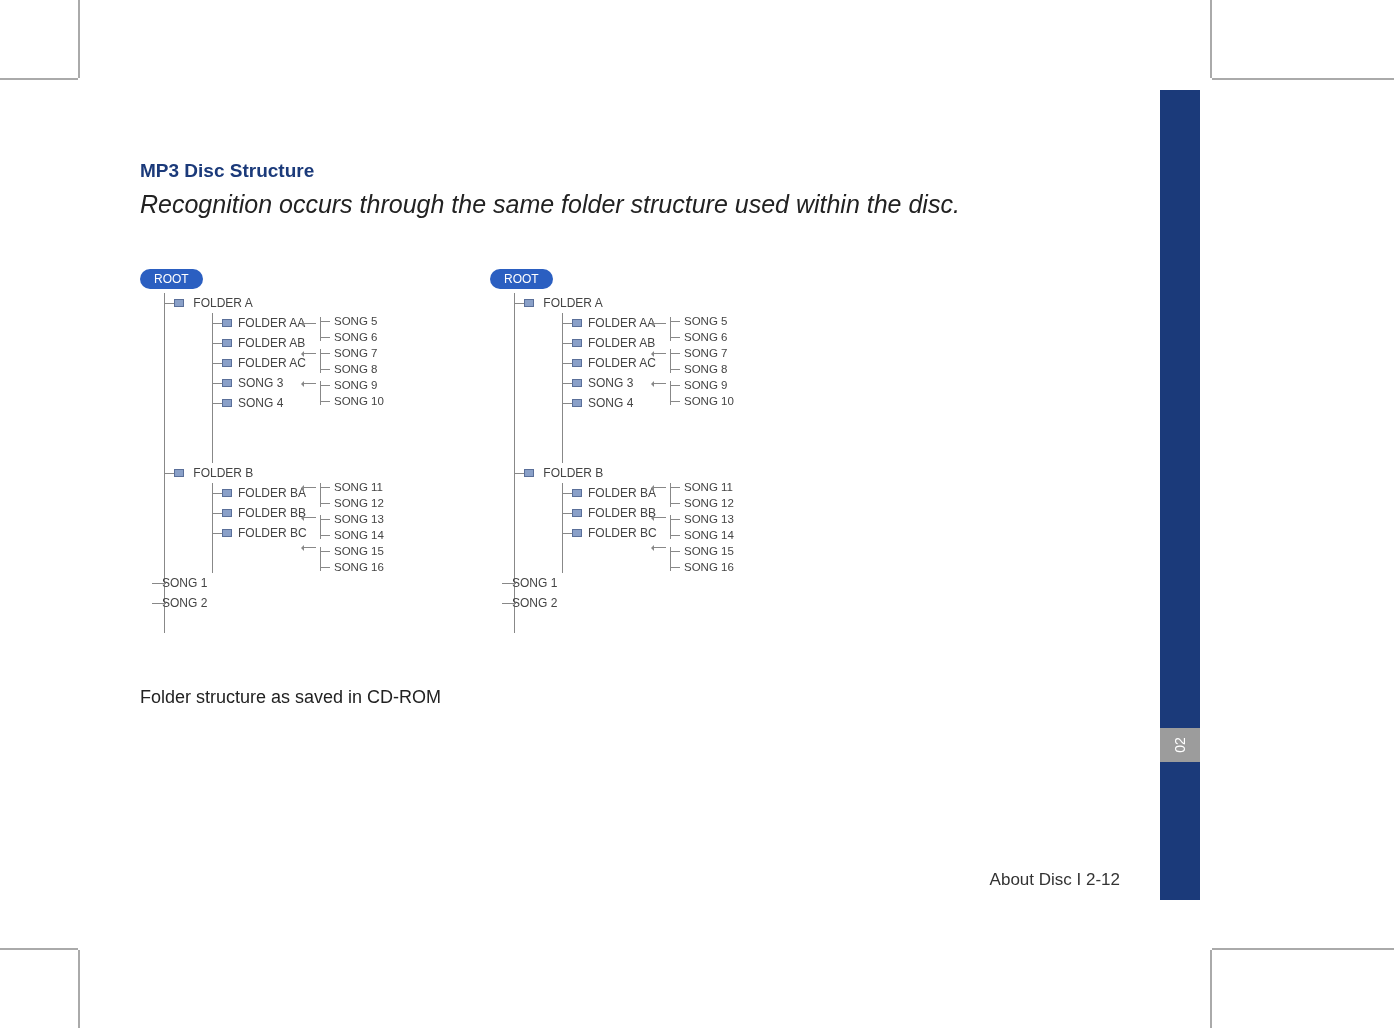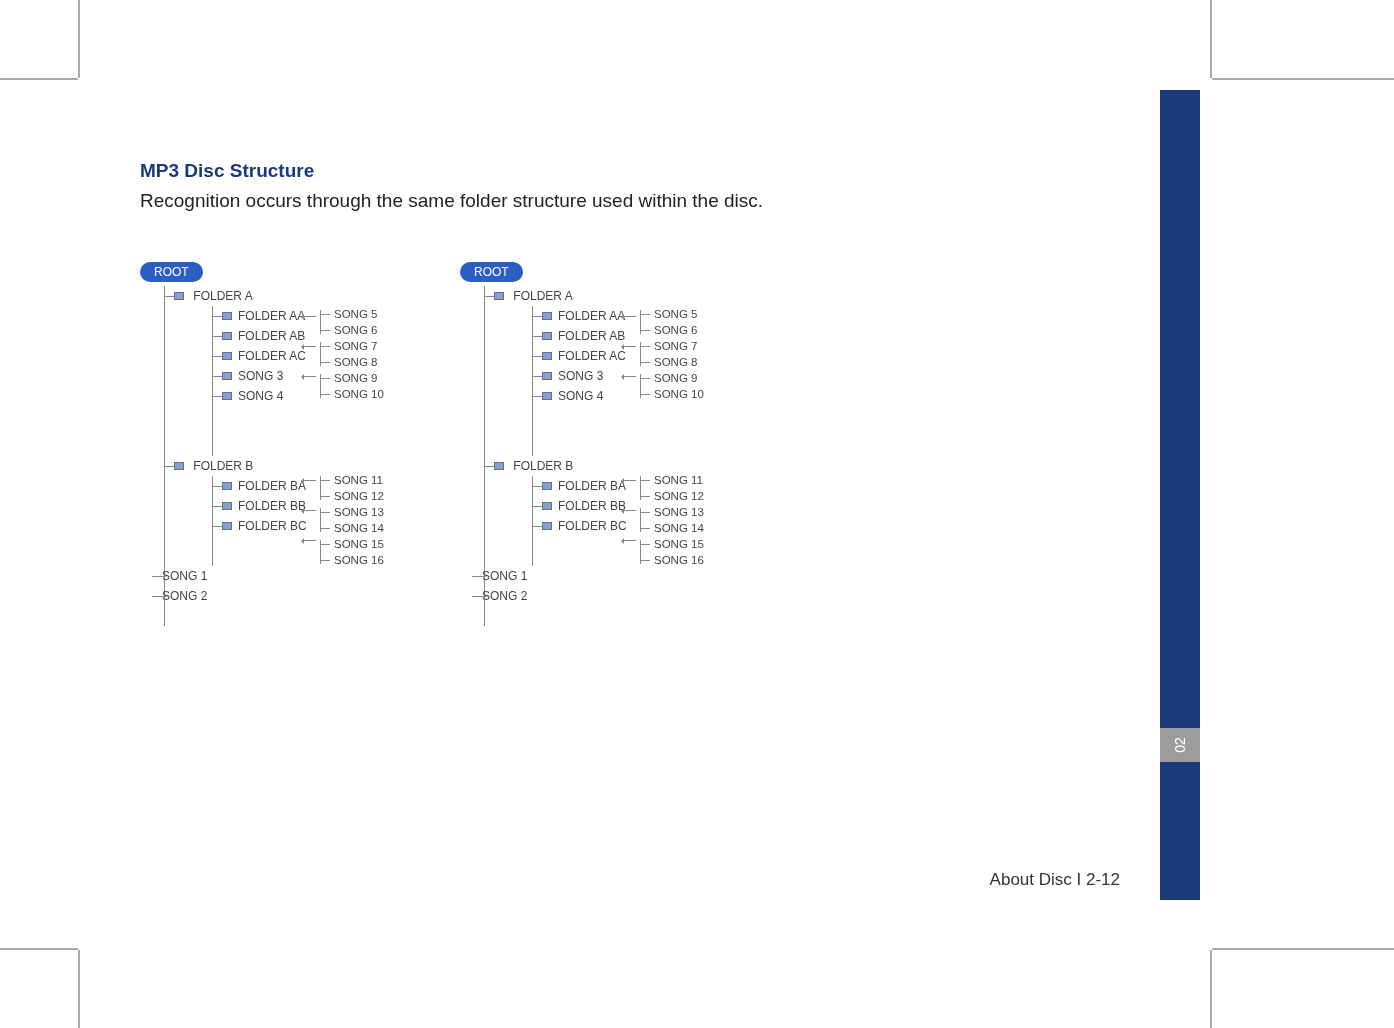--- a/index.html
+++ b/index.html
@@ -43,26 +43,28 @@
     width:1000px;
   }
   .h-title {
     color:#1b3a7a;
     font-weight:bold;
     font-size:19px;
     margin-bottom:8px;
   }
   .desc {
     color:#222;
-    font-size:19px;
+    font-size:25px;
     margin-bottom:50px;
+    font-style:italic;
   }
 
   .diagrams {
     display:flex;
+    gap:30px;
   }
   .diagram {
     width:320px;
     position:relative;
   }
   .root-pill {
     display:inline-block;
     background:#2b5fc1;
     color:#fff;
     font-size:12px;
@@ -294,18 +296,19 @@
       </div>
       <div class="arrow" style="left:162px; top:278px;"></div>
       <div class="songcol" style="left:180px; top:274px;">
         <div class="sg">SONG 15</div>
         <div class="sg">SONG 16</div>
       </div>
     </div>
   </div>
 
   <div class="captions">
+    <div class="caption">Folder structure as saved in CD-ROM</div>
   </div>
 </div>
 
 <div class="footer">
   <span>About Disc I 2-12</span>
 </div>
 
 </body></html>

